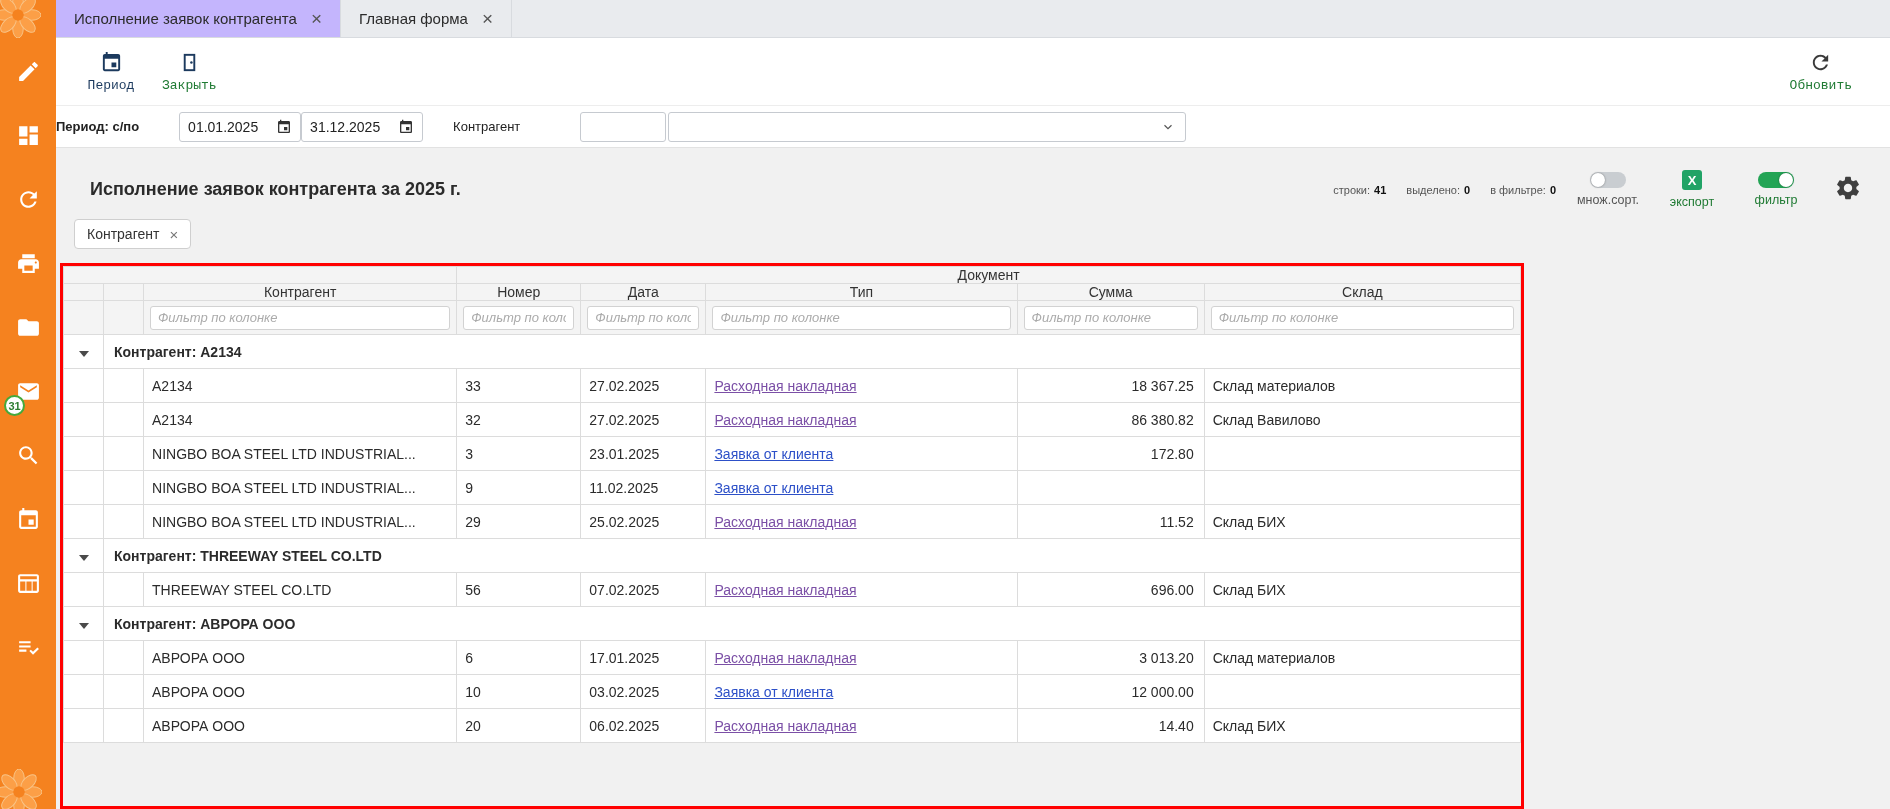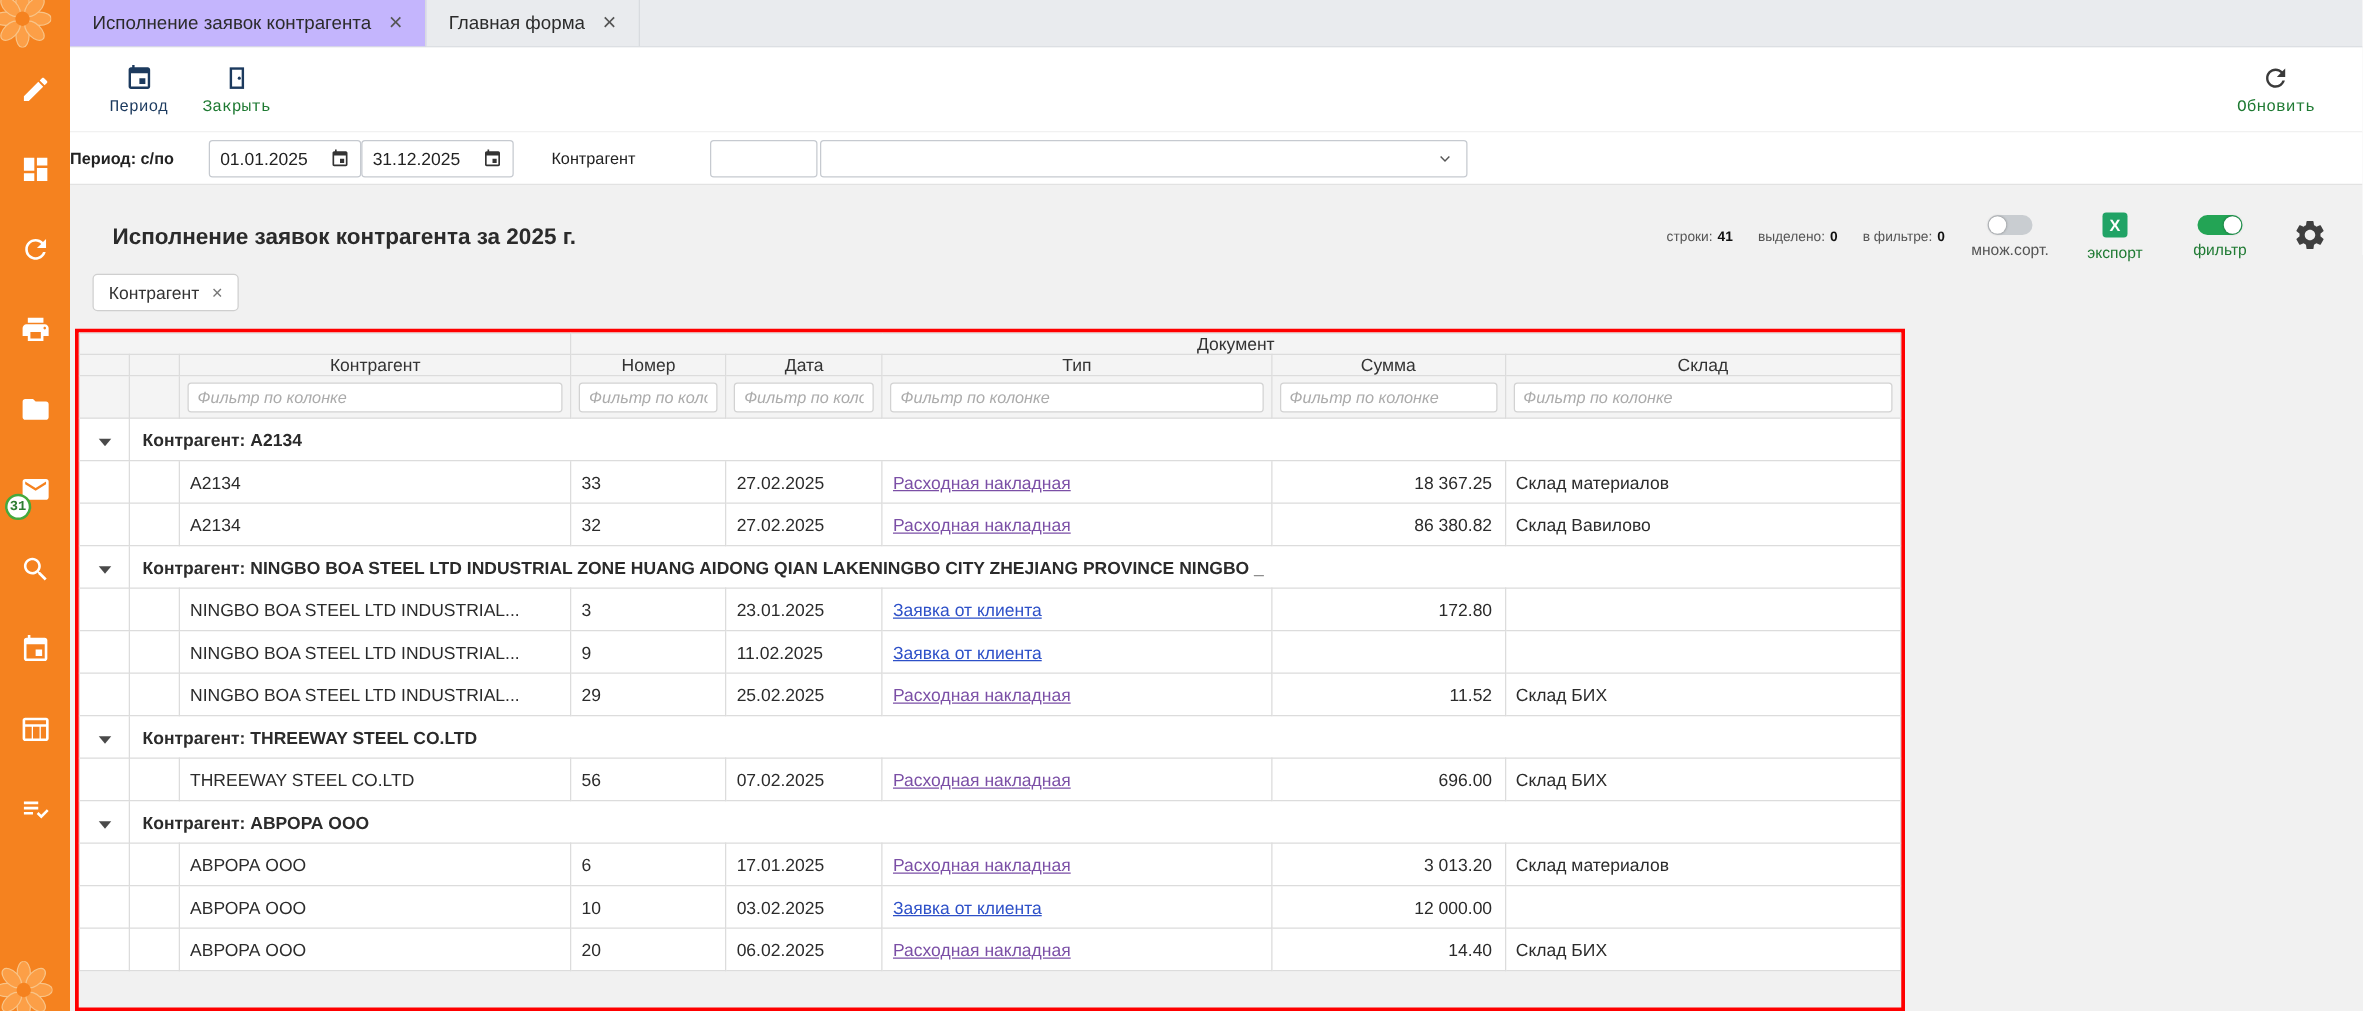--- a/index.html
+++ b/index.html
@@ -2,21 +2,21 @@
 <html><head>
 <meta charset="utf-8">
 <style>
   * { box-sizing: border-box; margin: 0; padding: 0; }
   html, body { width: 1890px; height: 809px; overflow: hidden; }
   body { font-family: "Liberation Sans", "DejaVu Sans", sans-serif; font-size: 14px; color: #2B2B2B; background: #fff; }
 
   .app { display: flex; width: 100%; height: 100%; }
 
   
-  .sidebar { position: relative; width: 56px; flex: 0 0 56px; background: #F5821F; display: flex; flex-direction: column; align-items: center; padding-top: 54px; gap: 30px; z-index: 5; font-family: Liberation Mono, monospace; }
+  .sidebar { position: relative; width: 56px; flex: 0 0 56px; background: #F5821F; display: flex; flex-direction: column; align-items: center; padding-top: 54px; gap: 30px; z-index: 5; }
   .side-icon { width: 34px; height: 34px; display: flex; align-items: center; justify-content: center; position: relative; cursor: pointer; }
   .side-icon svg { width: 25px; height: 25px; fill: #FFFFFF; }
   .mail-badge { position: absolute; left: -7px; bottom: -8px; width: 21px; height: 21px; border-radius: 50%; background: #fff; border: 2px solid #45A93C; color: #2E7D32; font-size: 11px; font-weight: bold; display: flex; align-items: center; justify-content: center; }
   .flower { position: absolute; width: 46px; height: 46px; pointer-events: none; }
   .flower.top { top: -8px; left: -5px; }
   .flower.bottom { bottom: -6px; left: -4px; }
 
   
   .main { flex: 1; display: flex; flex-direction: column; min-width: 0; }
 
@@ -198,21 +198,21 @@
       <div class="tool-btn toolbar-right">
         <svg viewBox="0 0 24 24" fill="#3A3A3A">
             <path d="M17.65 6.35C16.2 4.9 14.21 4 12 4c-4.42 0-7.99 3.58-7.99 8s3.57 8 7.99 8c3.73 0 6.84-2.55 7.73-6h-2.08c-.82 2.33-3.04 4-5.65 4-3.31 0-6-2.69-6-6s2.69-6 6-6c1.66 0 3.14.69 4.22 1.78L13 11h7V4l-2.35 2.35z"></path>
           </svg>
         <span class="lbl green">Обновить</span>
       </div>
     </div>
 
     <div class="filterbar">
       <span class="flabel">Период: с/по</span>
-      <div class="date-input" style="margin-left:28px;">
+      <div class="date-input" style="margin-left:40px;">
         <span>01.01.2025</span>
         <svg viewBox="0 0 24 24">
             <path d="M17 12h-5v5h5v-5zM16 1v2H8V1H6v2H5c-1.11 0-1.99.9-1.99 2L3 19c0 1.1.89 2 2 2h14c1.1 0 2-.9 2-2V5c0-1.1-.9-2-2-2h-1V3h-2zm3 18H5V8h14v11z"></path>
           </svg>
       </div>
       <div class="date-input" style="">
         <span>31.12.2025</span>
         <svg viewBox="0 0 24 24">
             <path d="M17 12h-5v5h5v-5zM16 1v2H8V1H6v2H5c-1.11 0-1.99.9-1.99 2L3 19c0 1.1.89 2 2 2h14c1.1 0 2-.9 2-2V5c0-1.1-.9-2-2-2h-1V3h-2zm3 18H5V8h14v11z"></path>
           </svg>
@@ -321,24 +321,20 @@
               <tr>
                 <td></td>
                 <td></td>
                 <td>А2134</td>
                 <td>32</td>
                 <td>27.02.2025</td>
                 <td><span class="doc-link" style="color: rgb(123, 79, 166);">Расходная накладная</span></td>
                 <td class="num">86 380.82</td>
                 <td>Склад Вавилово</td>
               </tr>
-              <tr class="group-row">
-                <td class="exp-cell"><span class="tri"></span></td>
-                <td colspan="7" class="grp-lbl">Контрагент: NINGBO BOA STEEL LTD INDUSTRIAL ZONE HUANG AIDONG QIAN LAKENINGBO CITY ZHEJIANG PROVINCE NINGBO _</td>
-              </tr>
               <tr>
                 <td></td>
                 <td></td>
                 <td>NINGBO BOA STEEL LTD INDUSTRIAL...</td>
                 <td>3</td>
                 <td>23.01.2025</td>
                 <td><span class="doc-link" style="color: rgb(45, 80, 200);">Заявка от клиента</span></td>
                 <td class="num">172.80</td>
                 <td></td>
               </tr>

